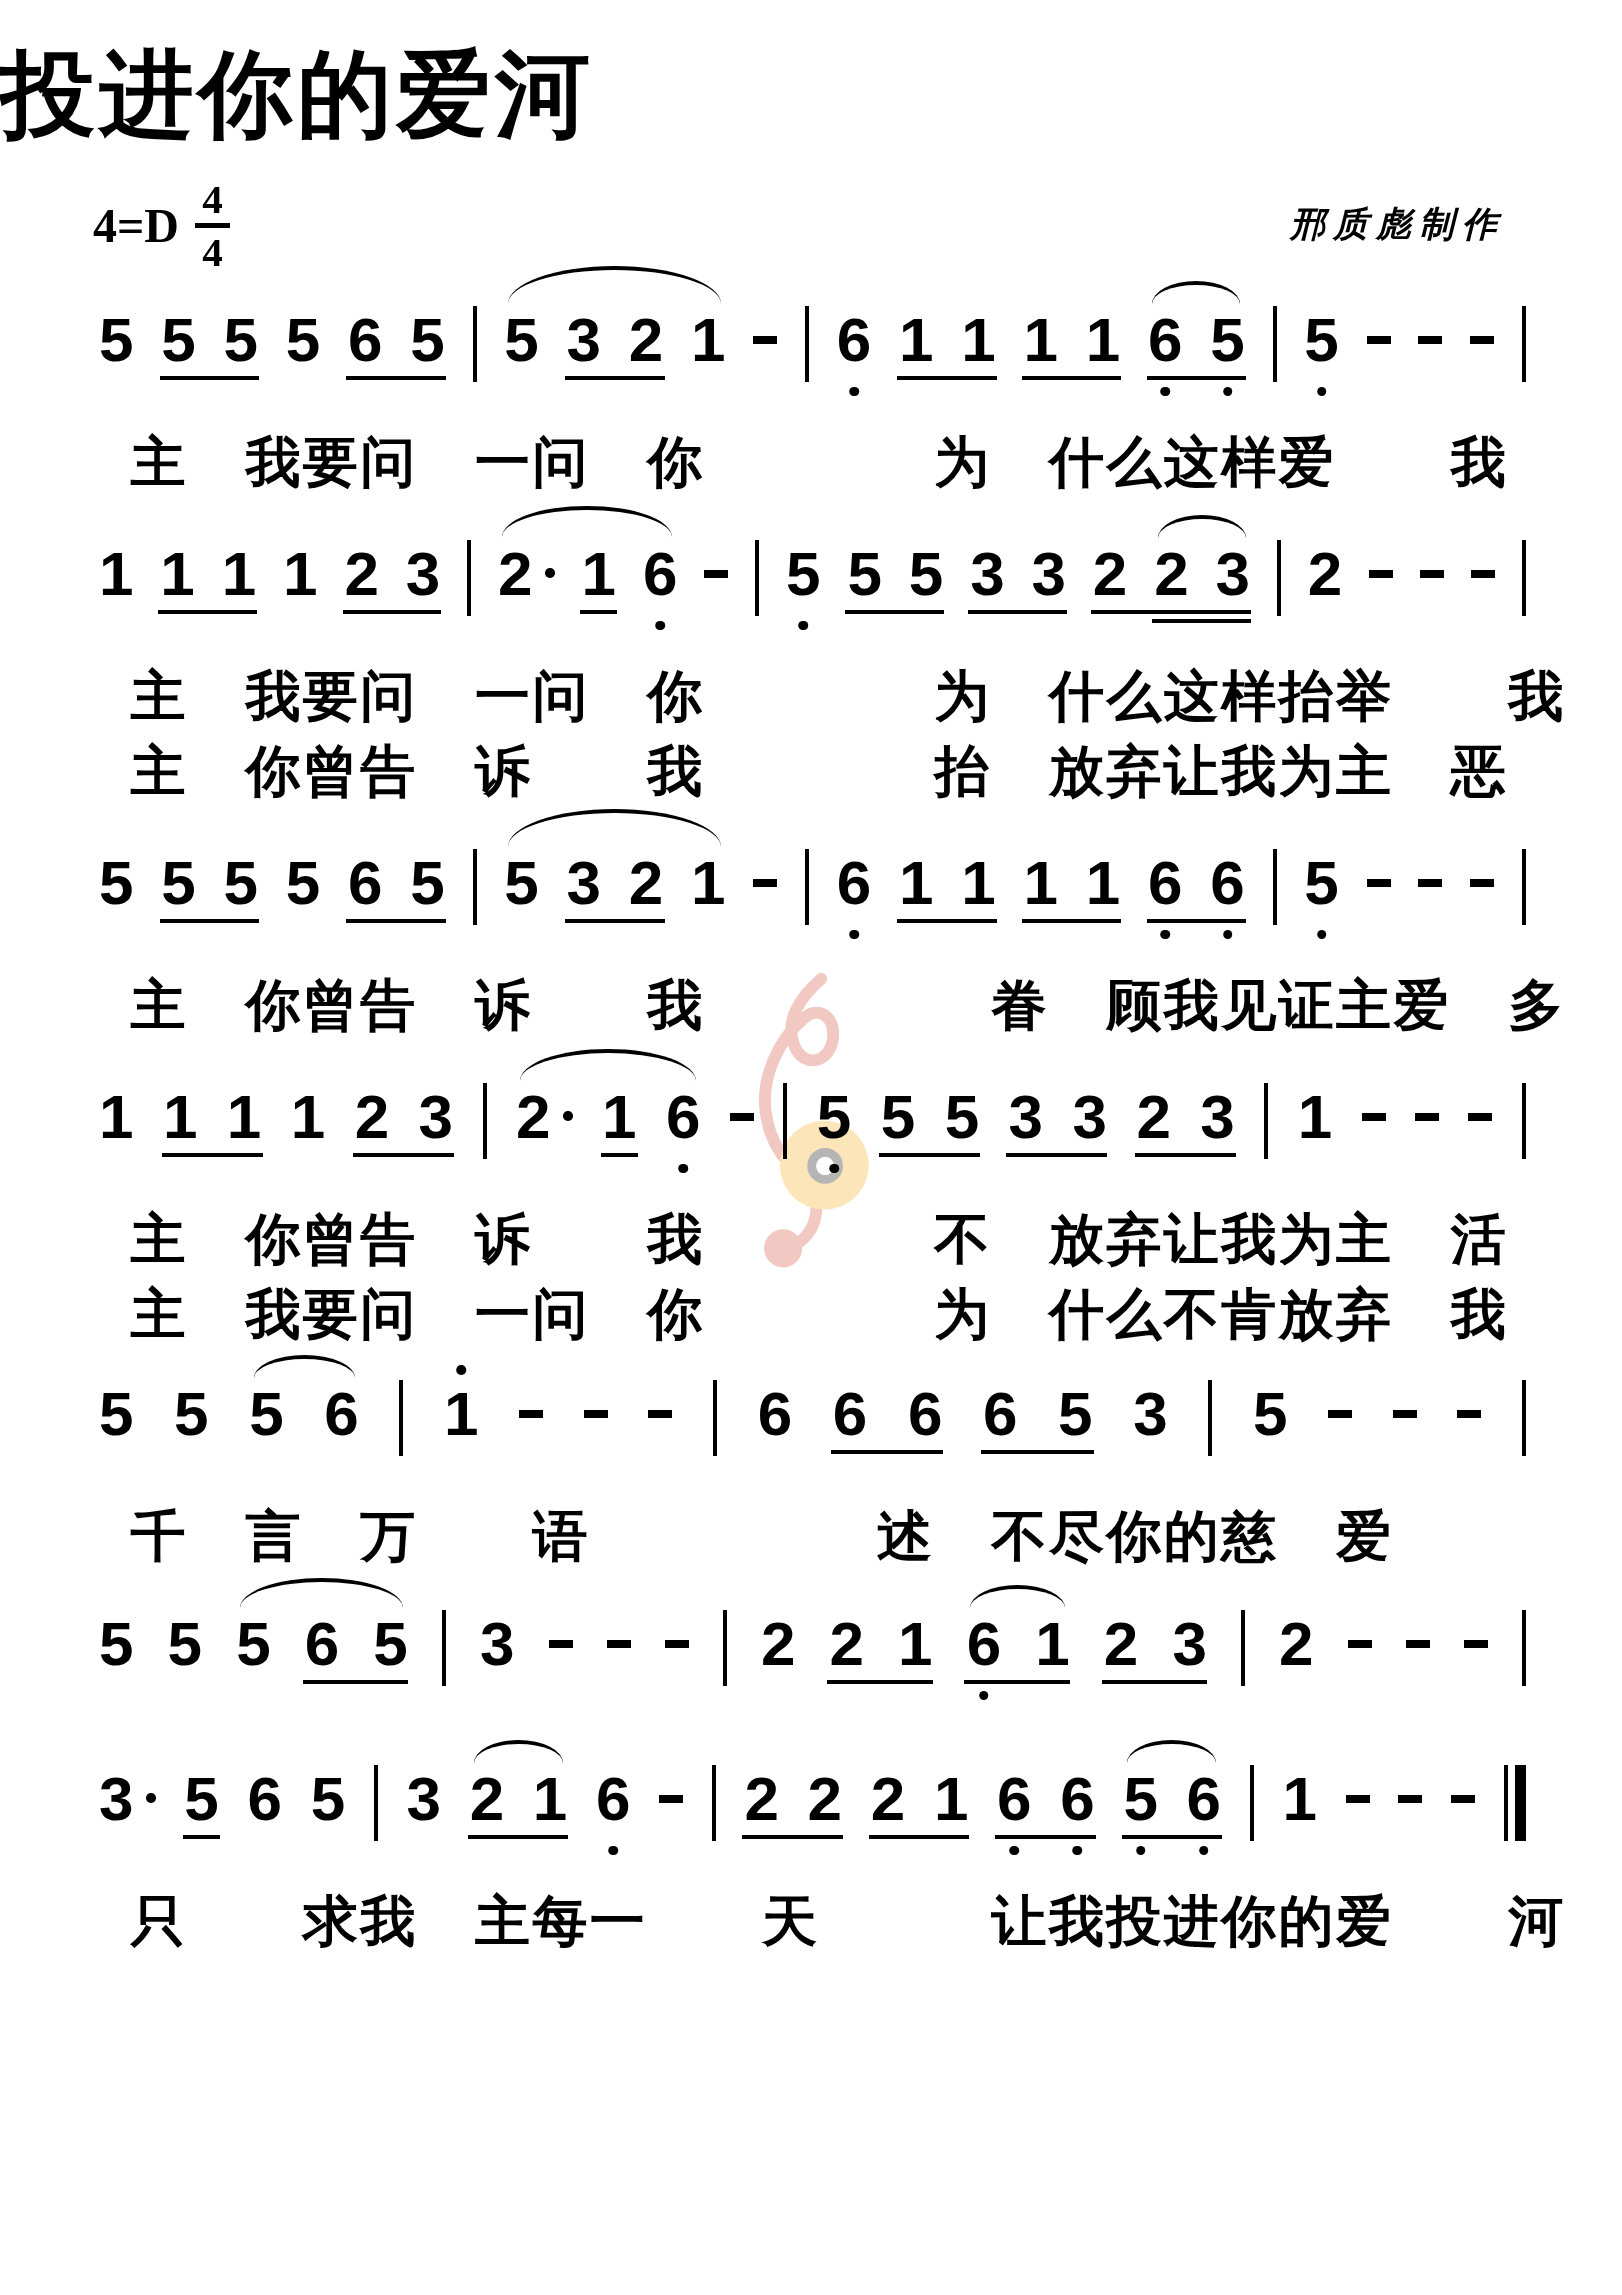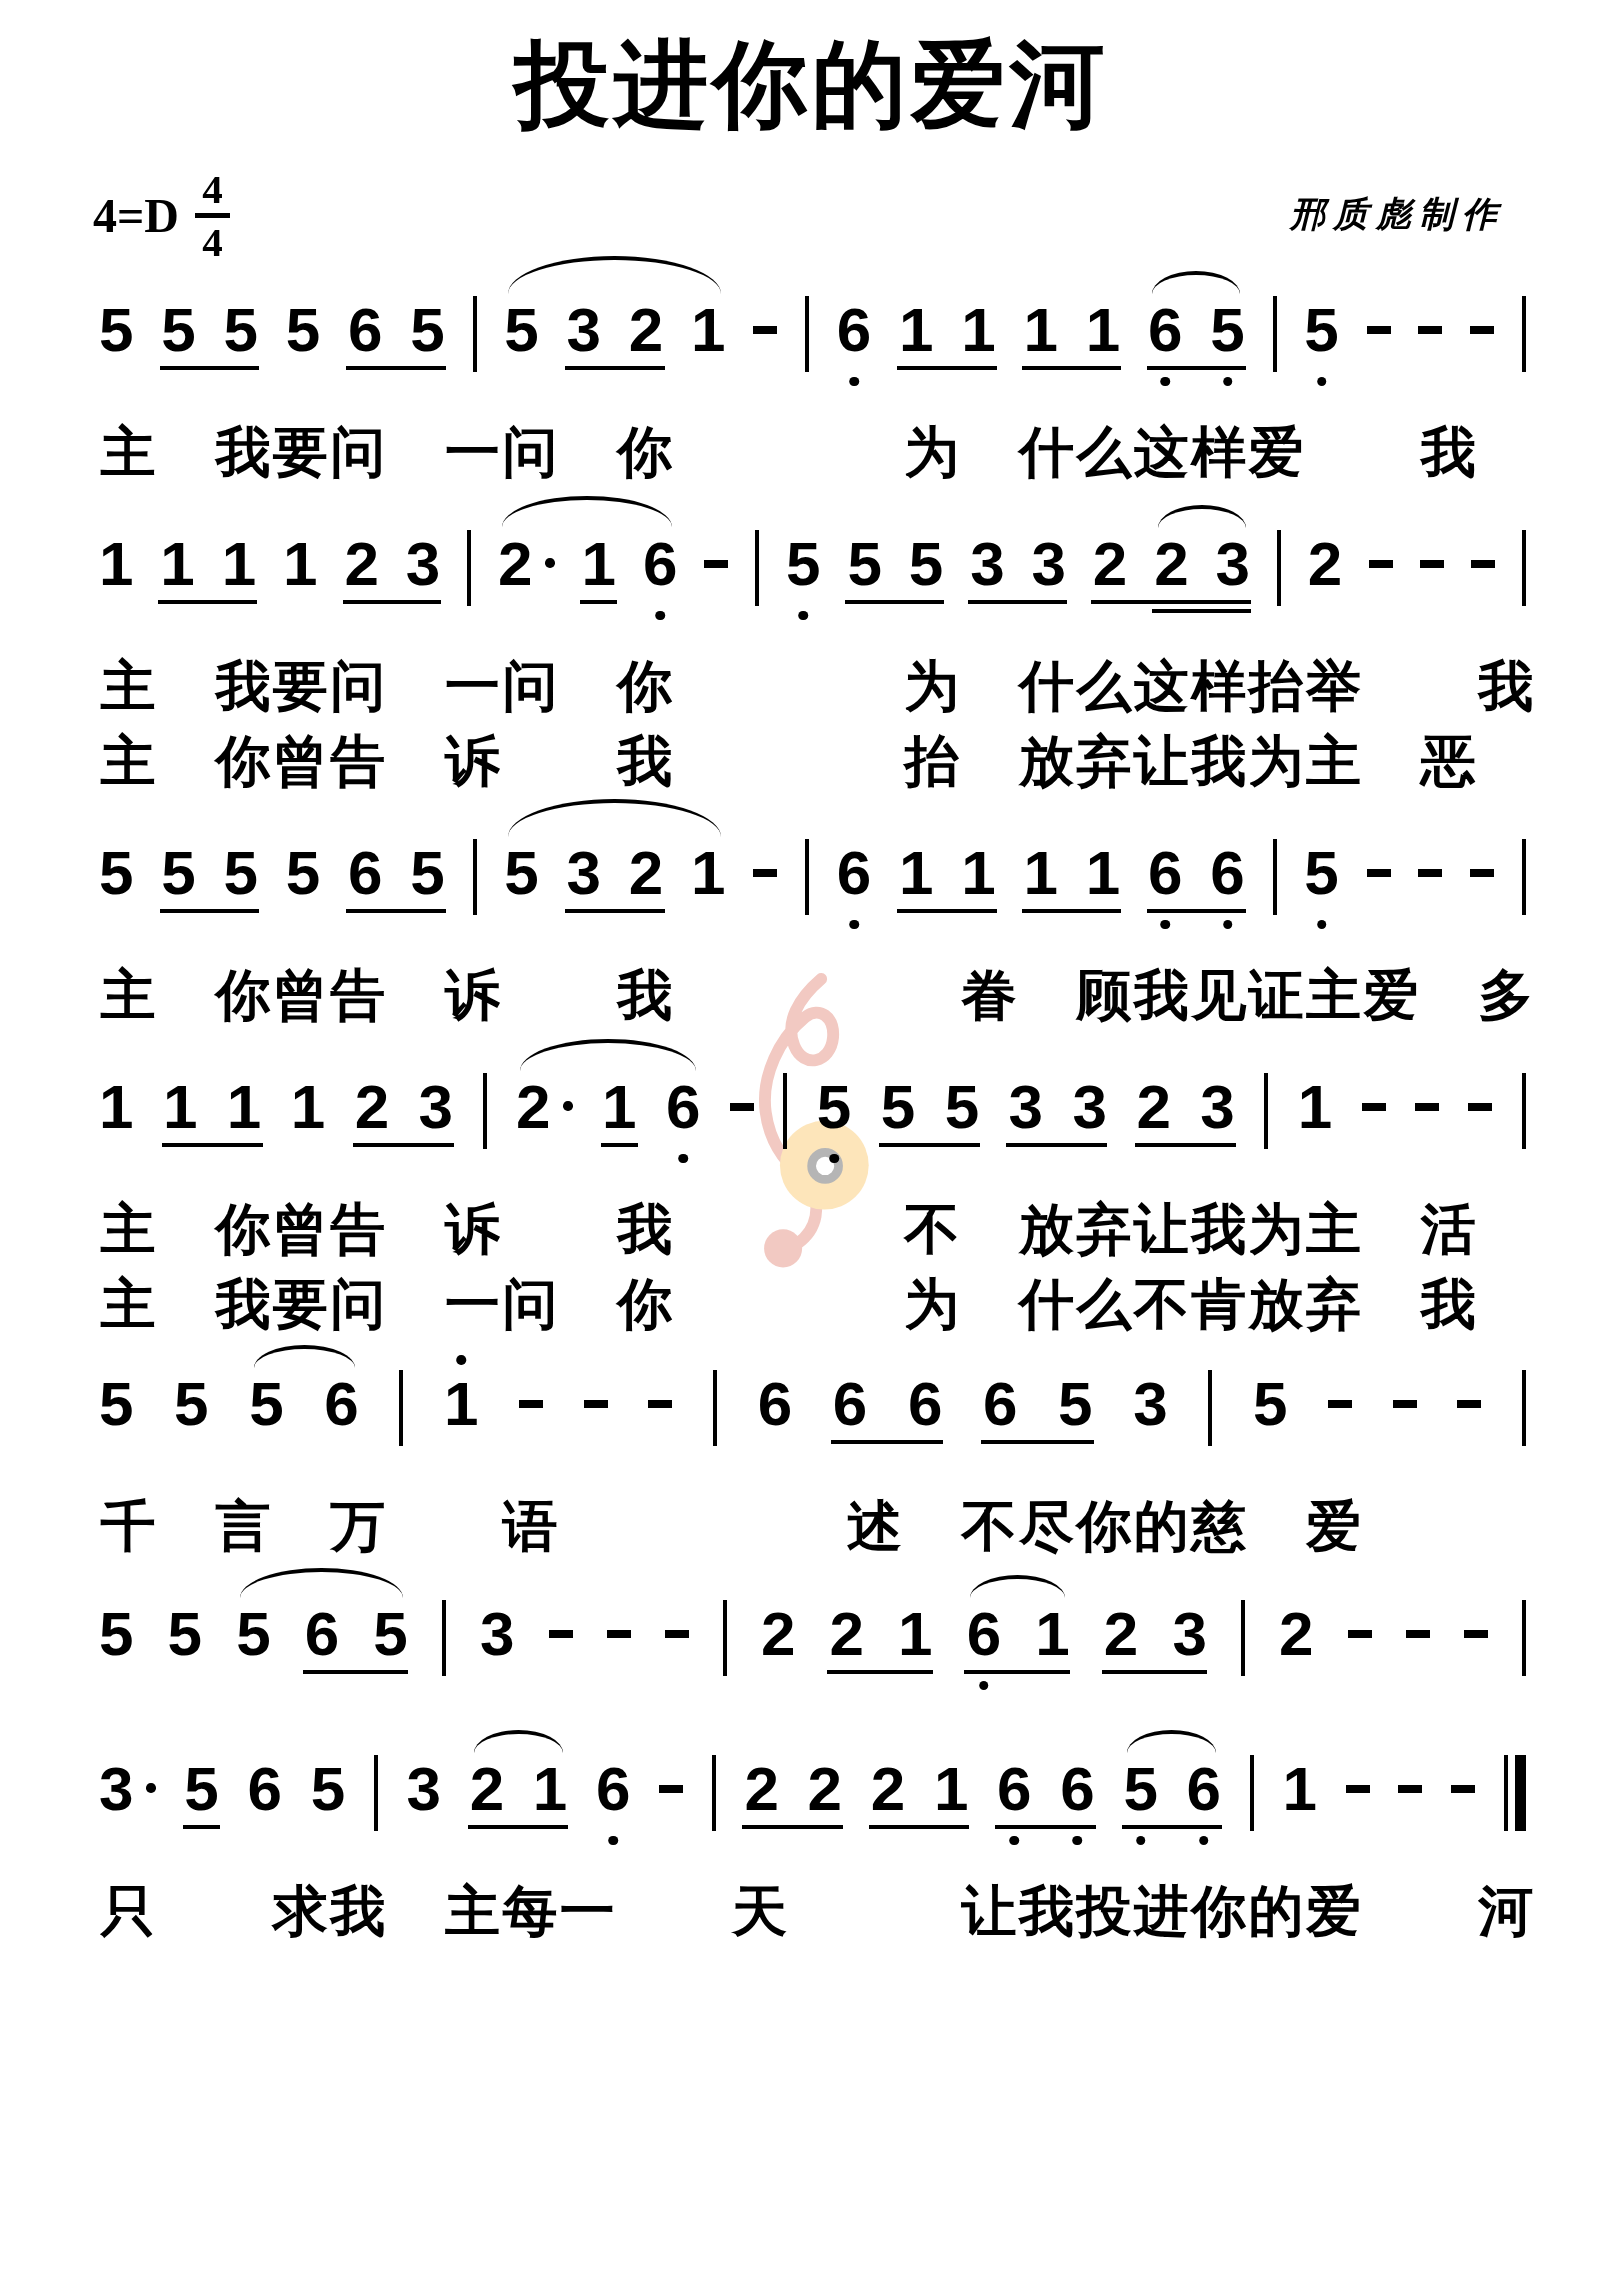--- a/index.html
+++ b/index.html
@@ -1,18 +1,18 @@
 <!DOCTYPE html>
 <html style="font-size:12.7px"><head>
 <meta charset="utf-8">
 <style>
   html,body{margin:0;padding:0;background:#fff;}
   .page{position:relative;width:1623px;height:2295px;background:#ffffff;overflow:hidden;
         font-family:"Liberation Sans",sans-serif;color:#000;}
-  .title{margin:34px 0 0;text-align:center;font-size:95px;line-height:103px;font-weight:900;
+  .title{margin:44px 0 0;text-align:left;font-size:95px;line-height:103px;font-weight:900;
          letter-spacing:4px;font-family:"Liberation Serif",serif;}
   .keyrow{position:relative;display:flex;align-items:center;gap:16px;margin:27px 0 0 93px;height:103px;
           font-family:"Liberation Serif",serif;font-weight:bold;}
   .keysig{font-size:48px;}
   .timesig{display:inline-flex;flex-direction:column;align-items:center;font-size:41px;line-height:40px;}
   .tsline{width:35px;height:4.8px;background:#000;margin:4px 0;}
   .credit{position:absolute;right:118px;top:27px;font-size:35px;font-style:italic;font-weight:600;
           letter-spacing:8px;font-family:"Liberation Serif",serif;}
   .score{position:relative;z-index:2;margin-top:28.5px;padding:0 97px 0 99px;}
   .music-line{margin-bottom:40px;}
@@ -28,21 +28,21 @@
   .hidot{position:absolute;left:50%;transform:translateX(-50%);top:-14.3px;width:9.5px;height:9.5px;
          border-radius:50%;background:#000;}
   .barline{width:4px;height:76px;background:#000;}
   .end-barline{display:flex;gap:7.1px;height:76px;}
   .end-barline .thin{width:4px;height:76px;background:#000;}
   .end-barline .thick{width:11px;height:76px;background:#000;}
   .dash{width:24px;height:8px;background:#000;margin-top:30px;}
   .uline{position:absolute;height:4px;background:#000;}
   .slur{position:absolute;border-top:4px solid #000;border-radius:50% 50% 0 0 / 100% 100% 0 0;}
   .lyric-row{font-size:55px;line-height:75px;letter-spacing:2.4px;white-space:pre;font-weight:600;
-             padding-left:1.6px;}
+             padding-left:1.6px;margin-left:30px;}
   .watermark{position:absolute;left:729px;top:971px;z-index:1;}
 </style>
 </head>
 <body>
 
 <div class="page">
 
   <div class="watermark">
     <svg width="151" height="317" viewBox="0 0 190 400" xmlns="http://www.w3.org/2000/svg">
       <g>

